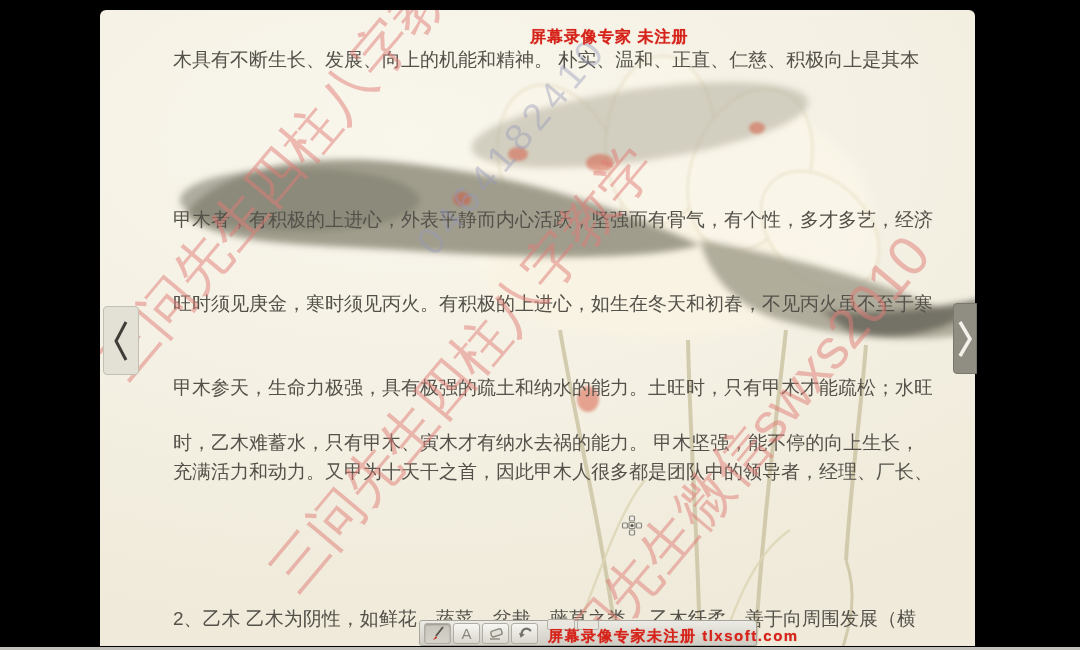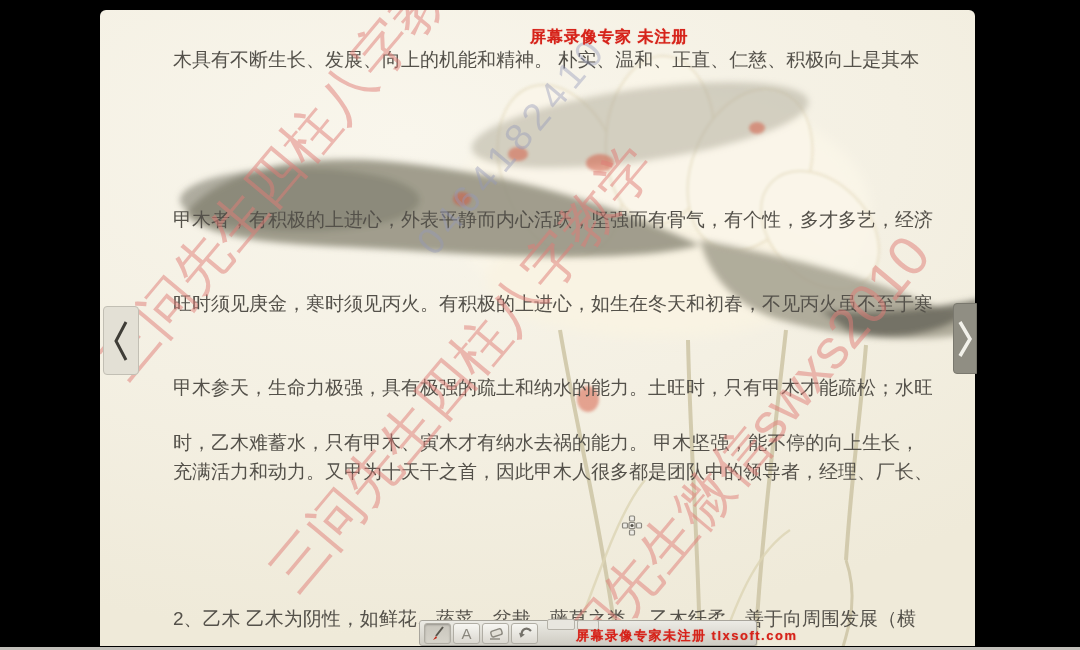--- a/index.html
+++ b/index.html
@@ -31,21 +31,21 @@
            box-sizing:border-box;display:flex;align-items:center;padding-left:4px;gap:2px;}
   .tbtn{width:27px;height:21px;border:1px solid #b0ada4;border-radius:3px;box-sizing:border-box;
         background:linear-gradient(#f7f6f2,#dbd8d0);display:flex;align-items:center;justify-content:center;
         font-size:15px;color:#8b887f;}
   .tbtn.active{background:linear-gradient(#c9c6bd,#d6d3ca);box-shadow:inset 0 1px 2px rgba(0,0,0,.25);}
   .tab-extra{position:absolute;z-index:7;background:#e8e6df;border:1px solid #b5b2a9;border-radius:2px;}
   
   .redwm{position:absolute;z-index:9;font-weight:bold;color:#d6231a;white-space:nowrap;
          text-shadow:0 0 1px rgba(214,35,26,.6);}
   #wmTop{left:530px;top:27px;font-size:16px;letter-spacing:1px;}
-  #wmBottom{left:576px;top:627px;font-size:13px;letter-spacing:1.5px;}
+  #wmBottom{left:548px;top:627px;font-size:15px;letter-spacing:1.5px;}
   
   #bottomStrip{position:absolute;left:0;top:647px;width:1080px;height:3px;background:#c2c0ba;z-index:10;}
   
   #cursor{position:absolute;left:620px;top:513px;z-index:8;}
 </style>
 </head>
 <body>
 
 <div id="stage">
 

